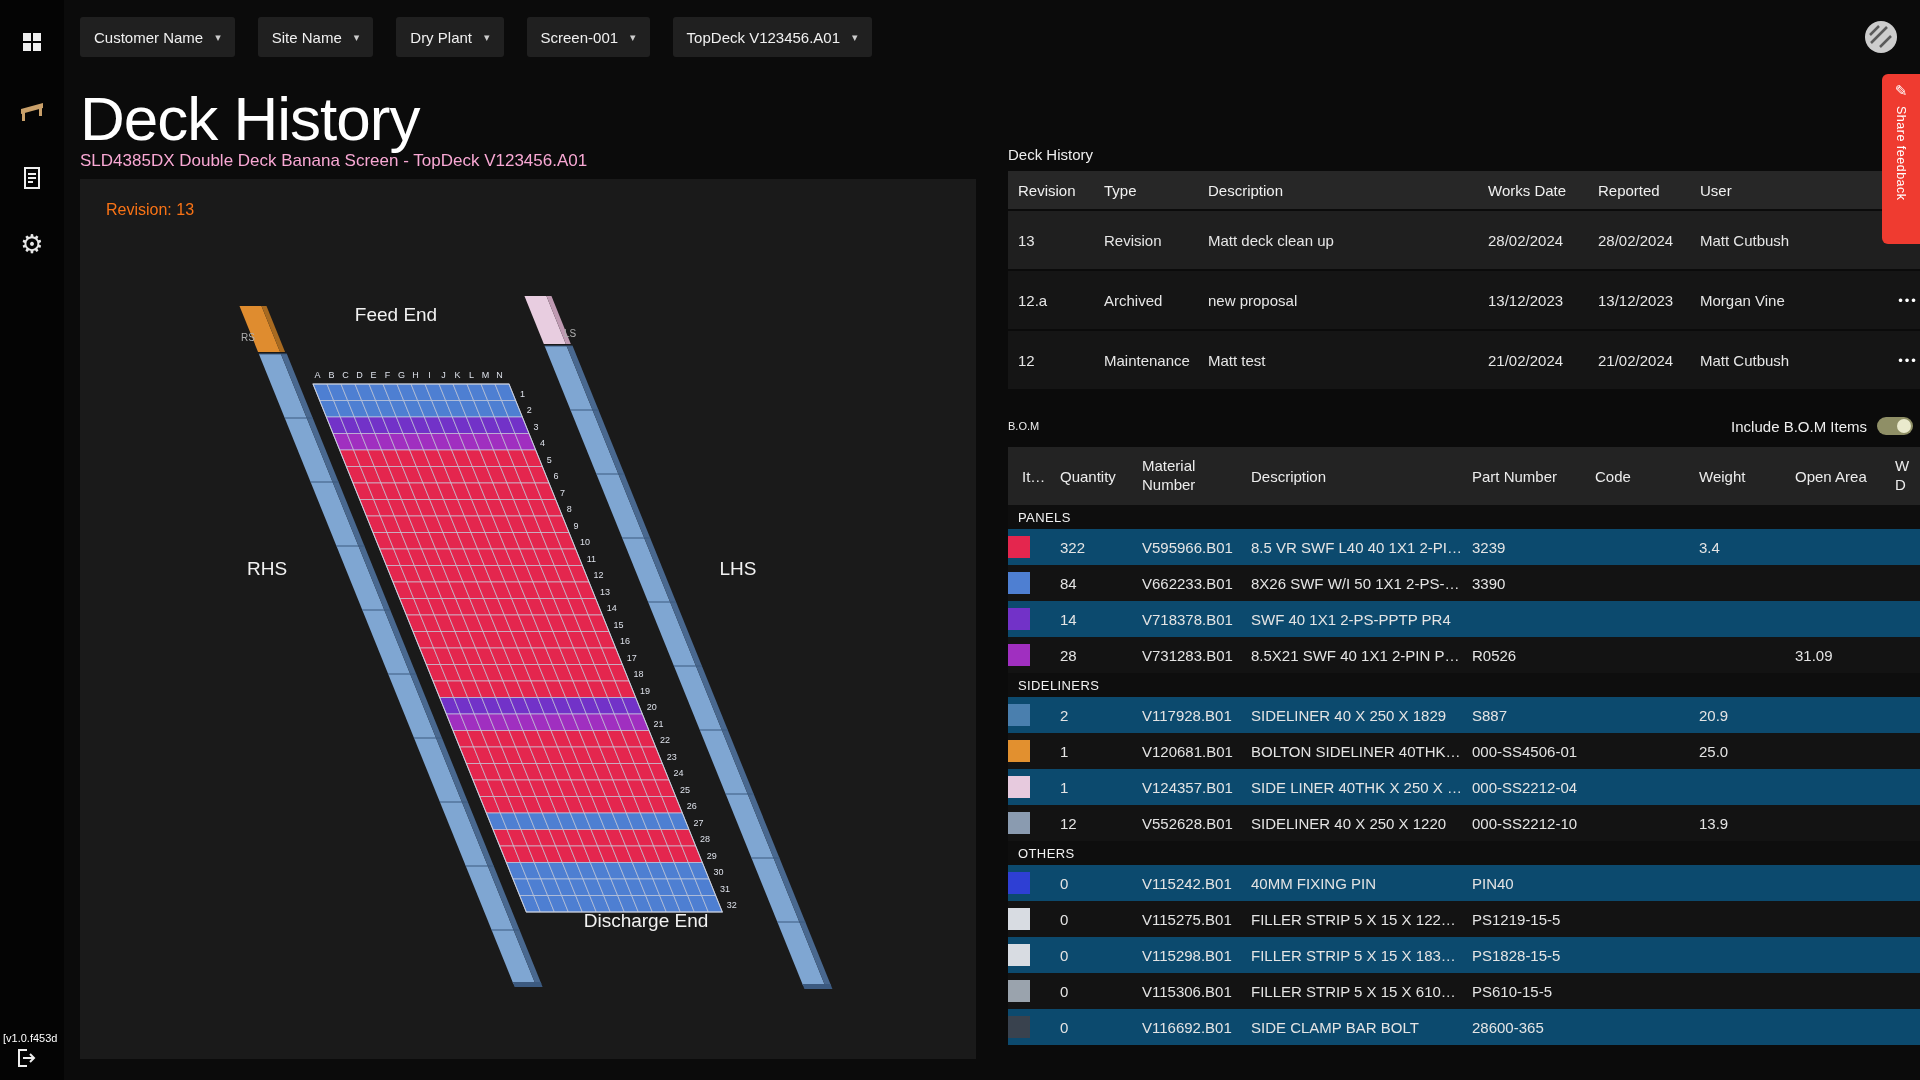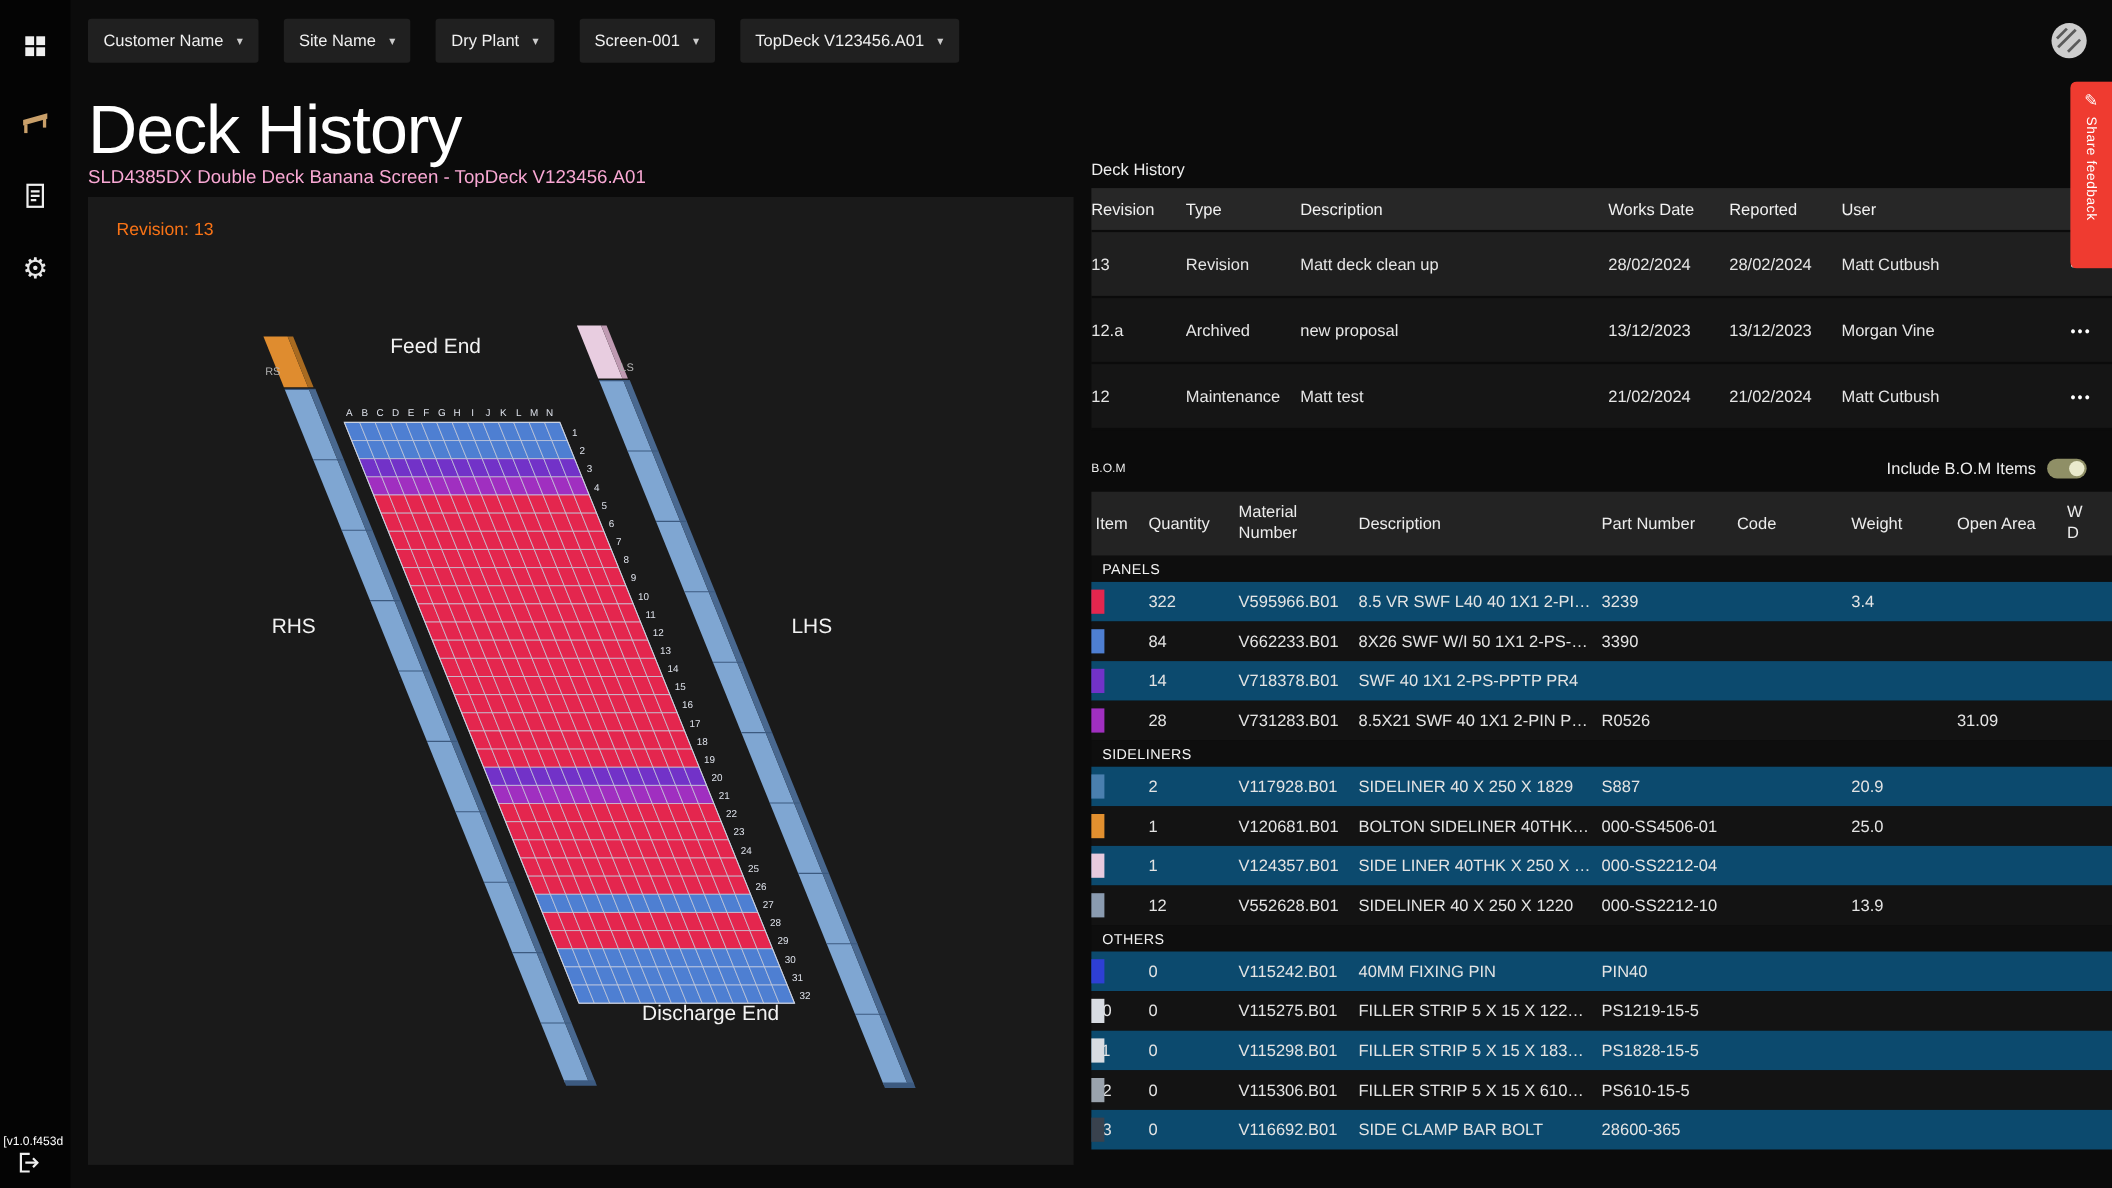--- a/index.html
+++ b/index.html
@@ -29,21 +29,21 @@
 
   .topbar { height: 74px; display: flex; align-items: center; padding-left: 16px; position: relative; flex-shrink: 0; }
   .dropdown {
     height: 40px; background: #202020; border: none; border-radius: 3px;
     color: #f0f0f0; font-size: 15px; font-family: inherit;
     display: flex; align-items: center; padding: 0 14px; margin-right: 23px; cursor: pointer;
   }
   .dropdown .caret { margin-left: 12px; font-size: 11px; color: #cccccc; }
   .brand { position: absolute; right: 20px; top: 18px; }
 
-  .content { flex: 1; display: flex; overflow: hidden; }
+  .content { flex: 1; display: flex; overflow: hidden; gap: 16px; }
   .left-col { width: 896px; margin-left: 16px; flex-shrink: 0; }
   h1.page-title { font-size: 62px; font-weight: 500; letter-spacing: -1px; color: #ffffff; margin-top: 12px; line-height: 1.05; }
   .subtitle { font-size: 17px; color: #f9a8d4; margin-top: 0; }
 
   .deck-card { margin-top: 8px; width: 896px; height: 880px; background: #1a1a1a; position: relative; }
   .revision { position: absolute; left: 26px; top: 22px; font-size: 16px; color: #f97316; }
   .deck-card svg { position: absolute; left: 0; top: 0; }
   .svg-label { fill: #f2f2f2; font-size: 19px; }
   .svg-small { fill: #b0b0b0; font-size: 10px; }
   .svg-tiny  { fill: #dde1ea; font-size: 9px; }
@@ -53,37 +53,37 @@
   .panel-label { font-size: 15px; color: #eeeeee; margin-bottom: 8px; }
 
   .htable { width: 928px; }
   .hrow {
     display: grid; grid-template-columns: 86px 104px 280px 110px 102px 190px 56px;
     align-items: center; height: 60px; background: #151515; border-bottom: 2px solid #0b0b0b;
     font-size: 15px; color: #e6e6e6;
   }
   .hrow.hhead { height: 40px; background: #272727; color: #f0f0f0; }
   .hrow.sel { background: #1f1f1f; }
-  .hrow > div { white-space: nowrap; overflow: hidden; text-overflow: ellipsis; }
+  .hrow > div { padding-left: 10px; white-space: nowrap; overflow: hidden; text-overflow: ellipsis; }
   .menu-btn { text-align: center; padding-left: 0 !important; cursor: pointer; letter-spacing: 2px; font-size: 13px; color: #ffffff; }
 
   .bom-bar { display: flex; align-items: center; justify-content: space-between; margin-top: 26px; width: 905px; }
   .bom-title { font-size: 11px; color: #eeeeee; }
   .toggle-group { display: flex; align-items: center; justify-content: space-between; }
   .toggle-label { font-size: 15px; color: #eeeeee; margin-right: 10px; }
   .switch { width: 36px; height: 18px; border-radius: 9px; background: #8f8f66; position: relative; cursor: pointer; }
   .switch .knob { position: absolute; right: 2px; top: 2px; width: 14px; height: 14px; border-radius: 50%; background: #eaeacd; }
 
   .bom-table { width: 928px; margin-top: 12px; }
   .brow {
     display: grid; grid-template-columns: 50px 82px 109px 221px 123px 104px 96px 100px 1fr;
     align-items: center; position: relative; height: 36px; font-size: 15px; color: #e4e4e4;
   }
   .brow > div { padding-left: 2px; padding-right: 8px; white-space: nowrap; overflow: hidden; text-overflow: ellipsis; }
-  .brow > div:first-child { padding-left: 4px; }
+  .brow > div:first-child { padding-left: 14px; }
   .brow.bhead { height: 58px; background: #232323; color: #ececec; }
   .brow.bhead .wrapcol { white-space: normal; line-height: 1.25; }
   .brow.bhead .two-line span { display: block; line-height: 1.25; }
   .brow.odd { background: #0c4a6e; }
   .brow.even { background: #131313; }
   .bsection { height: 24px; background: #0e0e0e; display: flex; align-items: center; padding-left: 10px; font-size: 13px; letter-spacing: 0.4px; color: #f2f2f2; }
   .chip { position: absolute; left: 0; top: 7px; bottom: 7px; width: 4px; }
 
   
   .feedback {

